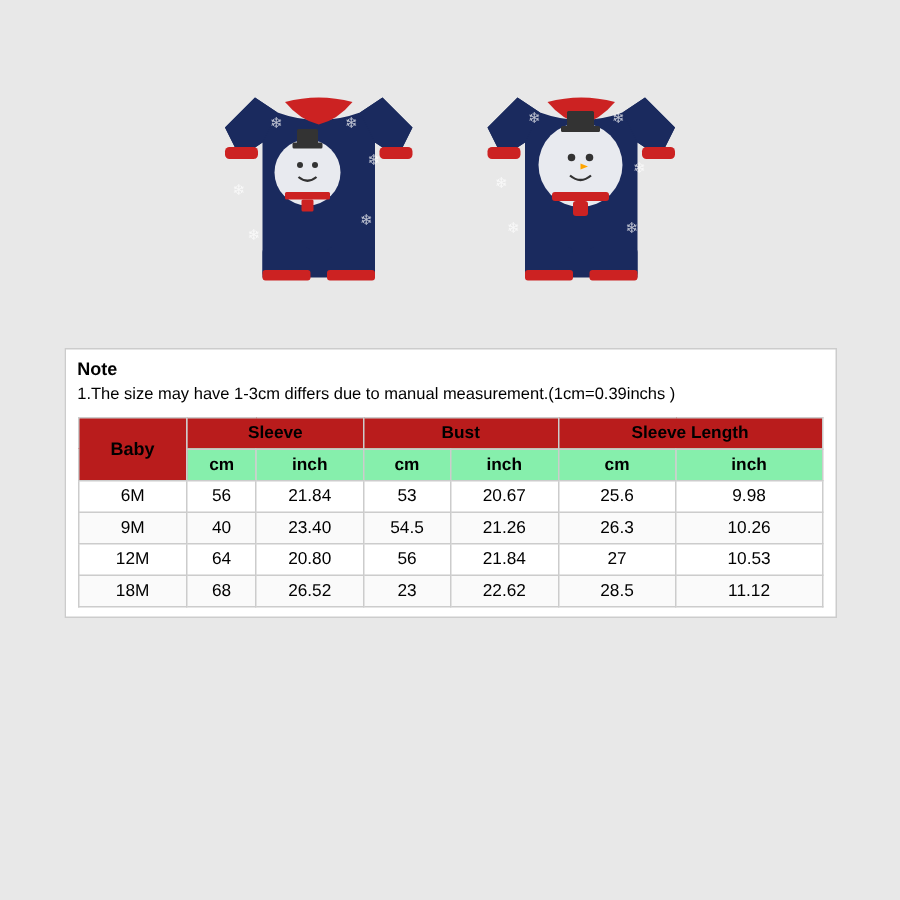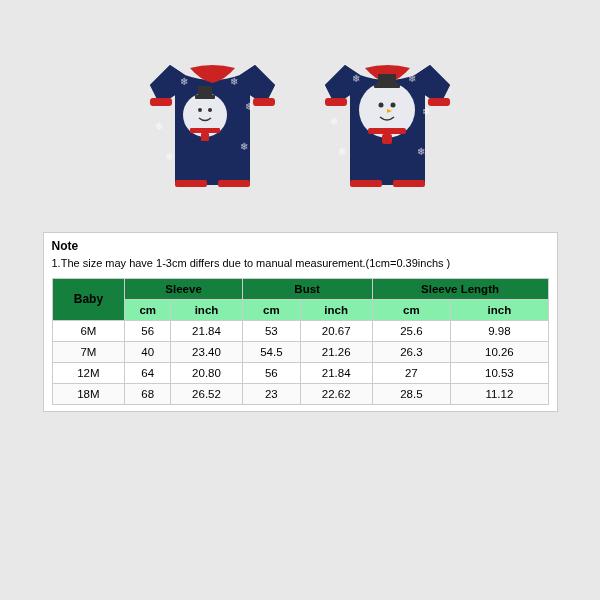--- a/index.html
+++ b/index.html
@@ -78,21 +78,21 @@
     th, td {
       text-align: center;
       padding: 4px 2px;
     }
 
     .baby-cell {
       font-size: 12px;
     }
 
     .header-group {
-      background: #15803d;
+      background: #b91c1c;
     }
 
     .sub-header {
       background: #86efac;
     }
 
     .data-row:nth-child(even) {
       background: #fafafa;
     }
   </style>
@@ -224,21 +224,21 @@
       <tr class="data-row">
       <td>6M</td>
       <td>56</td>
       <td>21.84</td>
       <td>53</td>
       <td>20.67</td>
       <td>25.6</td>
       <td>9.98</td>
     </tr>
           <tr class="data-row">
-      <td>7M</td>
+      <td>9M</td>
       <td>40</td>
       <td>23.40</td>
       <td>54.5</td>
       <td>21.26</td>
       <td>26.3</td>
       <td>10.26</td>
     </tr>
           <tr class="data-row">
       <td>12M</td>
       <td>64</td>

